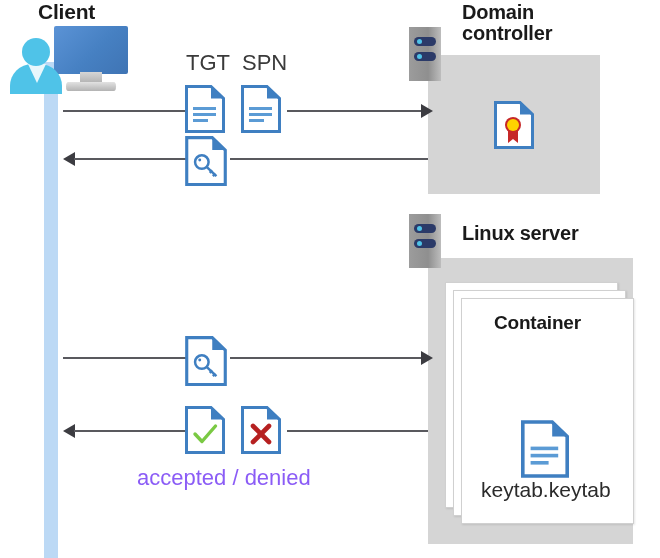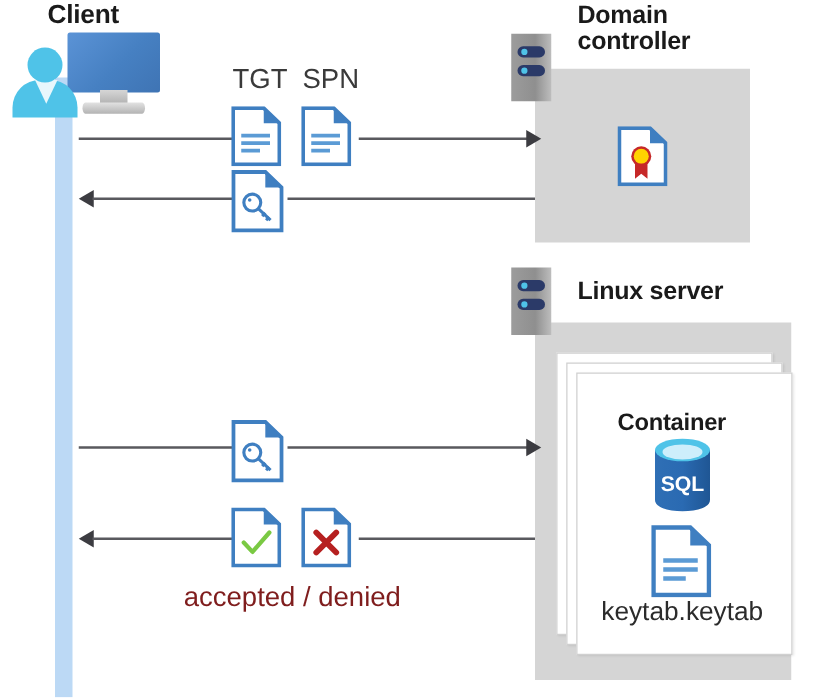--- a/index.html
+++ b/index.html
@@ -155,37 +155,22 @@
       </div>
     <div class="rack-bar" style="top:25px;">
         <span class="rack-dot"></span>
       </div>
   </div>
 
   <div class="abs card" style="left:445px;top:282px;width:171px;height:224px;"></div>
   <div class="abs card" style="left:453px;top:290px;width:171px;height:224px;"></div>
   <div class="abs card" style="left:461px;top:298px;width:171px;height:224px;"></div>
 
-  <div class="abs title-bold" style="left:494px;top:328px;font-size:19px;">Container</div>
-
-  <div class="abs" style="left:520px;top:349px;">
-    <svg class="icon" width="52" height="62" viewBox="0 0 52 62">
-      <defs>
-        <linearGradient id="sqlg" x1="0" y1="0" x2="1" y2="0">
-          <stop offset="0" stop-color="#2f6fb5"></stop>
-          <stop offset="0.5" stop-color="#2a6ab2"></stop>
-          <stop offset="1" stop-color="#1f5694"></stop>
-        </linearGradient>
-      </defs>
-      <path d="M4 11 V51 C4 57 15 60 26 60 C37 60 48 57 48 51 V11 Z" fill="url(#sqlg)"></path>
-      <ellipse cx="26" cy="11" rx="22" ry="9" fill="#4fc3e8"></ellipse>
-      <ellipse cx="26" cy="12.5" rx="16" ry="6" fill="#cdeefb"></ellipse>
-      <text x="26" y="44" font-family="Liberation Sans, sans-serif" font-size="17" font-weight="bold" fill="#ffffff" text-anchor="middle">SQL</text>
-    </svg>
-  </div>
+  <div class="abs title-bold" style="left:494px;top:312px;font-size:19px;">Container</div>
+
 
   <div class="abs" style="left:521px;top:420px;">
     <svg class="icon" width="48" height="58" viewBox="0 0 40 48">
       <path d="M1.5 1.5 H26 L38.5 13.5 V46.5 H1.5 Z" fill="#ffffff" stroke="#3f7fc1" stroke-width="3"></path>
       <path d="M26 1.5 L38.5 13.5 H26 Z" fill="#3f7fc1"></path>
       <rect x="8" y="22" width="23" height="3" fill="#5b9bd5"></rect>
       <rect x="8" y="28" width="23" height="3" fill="#5b9bd5"></rect>
       <rect x="8" y="34" width="15" height="3" fill="#5b9bd5"></rect>
     </svg>
   </div>
@@ -271,15 +256,15 @@
     <svg class="icon" width="40" height="48" viewBox="0 0 40 48">
       <path d="M1.5 1.5 H26 L38.5 13.5 V46.5 H1.5 Z" fill="#ffffff" stroke="#3f7fc1" stroke-width="3"></path>
       <path d="M26 1.5 L38.5 13.5 H26 Z" fill="#3f7fc1"></path>
       <g stroke="#b62020" stroke-width="4.6" stroke-linecap="round">
         <path d="M12 20 L28 36"></path>
         <path d="M28 20 L12 36"></path>
       </g>
     </svg>
   </div>
 
-  <div class="abs lbl" style="left:147px;top:465px;font-size:22px;color:#7f1d1d;">accepted / denied</div>
+  <div class="abs lbl" style="left:137px;top:465px;font-size:22px;color:#8b5cf6;">accepted / denied</div>
 
 </div>
 
 </body></html>

